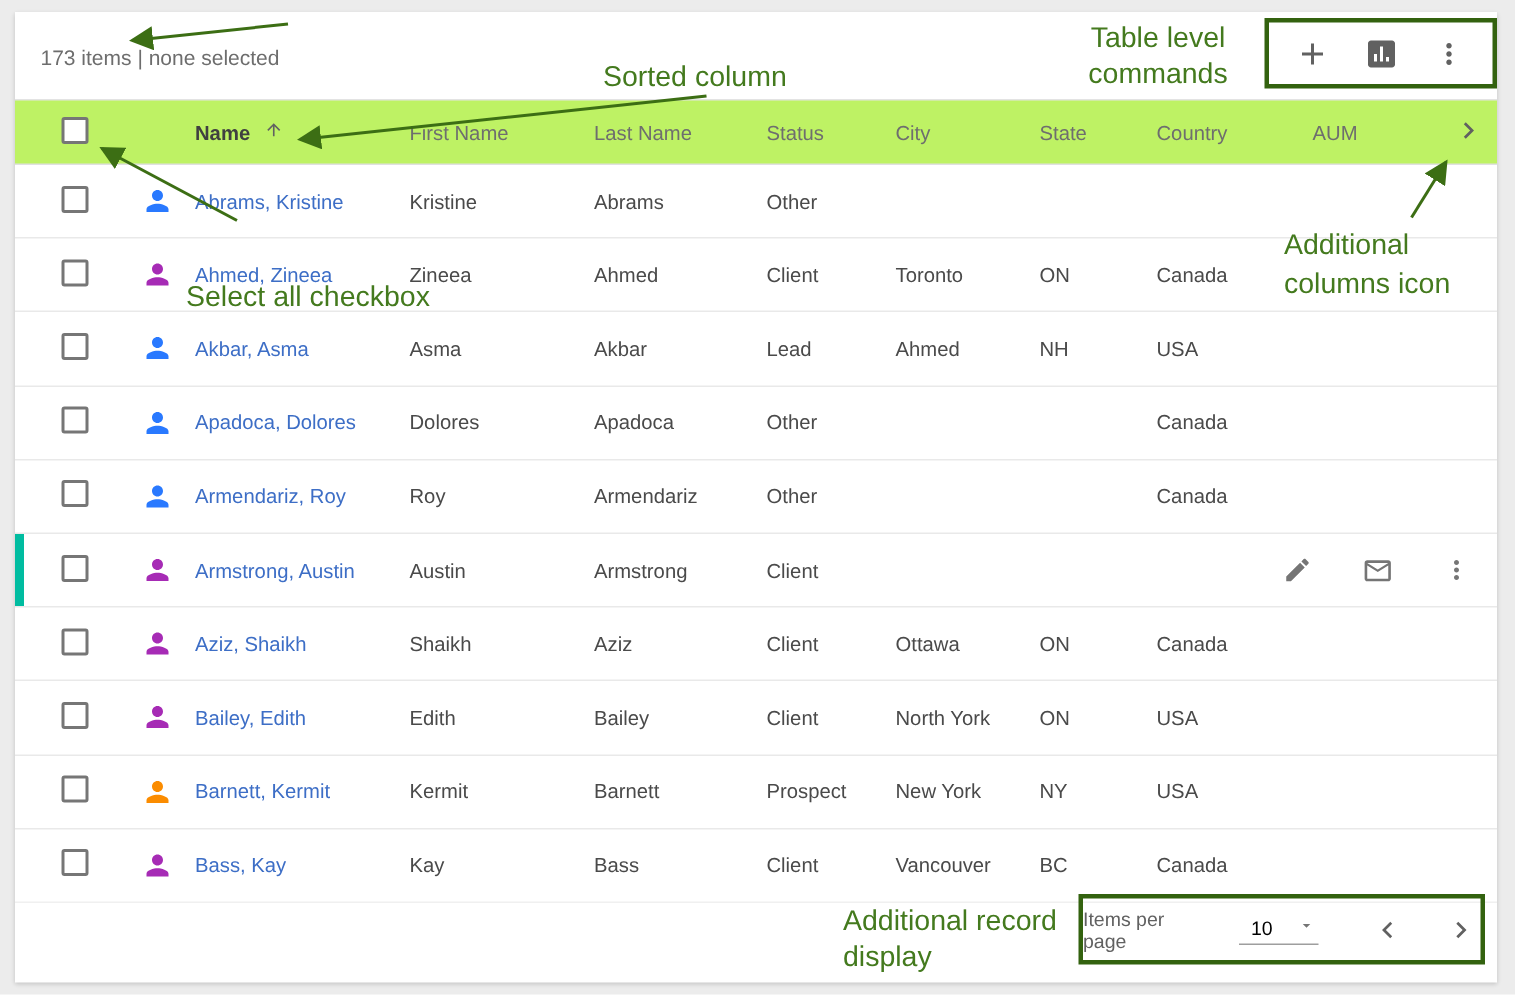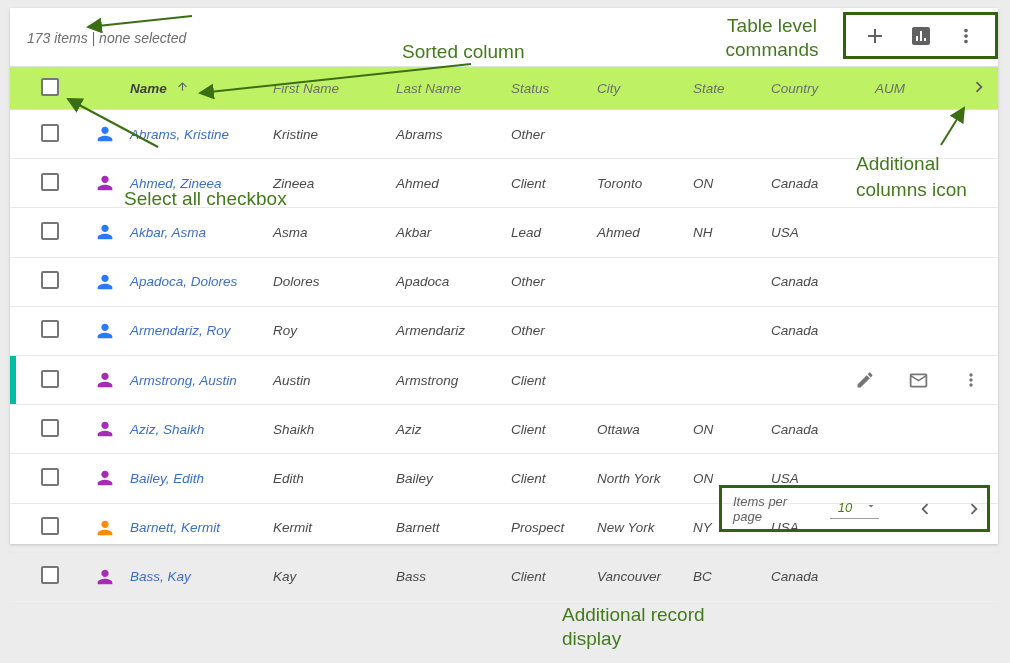--- a/index.html
+++ b/index.html
@@ -2,22 +2,22 @@
 <html><head>
 <meta charset="utf-8">
 <style>
   * { box-sizing: border-box; margin: 0; padding: 0; }
   html, body { width: 1010px; height: 663px; overflow: hidden; }
   body { font-family: "Liberation Sans", sans-serif; background: #ececec; position: relative; }
 
   .stage { position: absolute; inset: 0; width: 1010px; height: 663px; }
 
   .card {
-    position: absolute; left: 10px; top: 8px; width: 988px; height: 536px;
-    background: #fff; box-shadow: 0 1px 3px rgba(0,0,0,.18); font-style: italic;
+    position: absolute; left: 10px; top: 8px; width: 988px; height: 647px;
+    background: #fff; box-shadow: 0 1px 3px rgba(0,0,0,.18);
   }
 
   
   .toolbar { position: relative; height: 58px; }
   .items-count { position: absolute; left: 17px; top: 22px; font-size: 14px; color: #6d6d6d; }
   .cmd-box {
     position: absolute; top: 4px; right: 0; width: 155px; height: 47px;
     border: 3px solid #33620f; display: flex; align-items: center;
     justify-content: space-between; padding: 0 16px;
   }
@@ -58,27 +58,27 @@
   .row-actions {
     position: absolute; right: 14px; top: 0; height: 100%;
     display: flex; align-items: center; gap: 27px; color: #757575;
   }
   .row-actions .icon-btn { color: #757575; }
 
   
   .footer { position: absolute; left: 0; right: 0; bottom: 0; height: 53px; }
   .pager-box {
     position: absolute; left: 709px; top: -6px; width: 271px; height: 47px;
-    border: 3px solid #33620f; display: flex; align-items: center; padding-left: 11px;
+    border: 3px solid #33620f; display: flex; align-items: center; 
   }
   .pager-label { font-size: 13px; color: #616161; }
   .page-size {
     margin-left: 21px; width: 55px; display: flex; align-items: center; justify-content: space-between;
     border-bottom: 1px solid #9e9e9e; padding: 2px 2px 3px 8px; cursor: pointer;
-    font-size: 13px; color: #4d7c0f;
+    font-size: 13px; color: #000000;
   }
   .pager-nav { margin-left: 33px; display: flex; gap: 23px; color: #757575; }
 
   
   .ann { position: absolute; color: #447a1e; font-size: 19px; z-index: 40; line-height: 25px; }
   .ann.center { text-align: center; }
   .overlay { position: absolute; inset: 0; z-index: 39; pointer-events: none; }
 </style>
 </head>
 <body>

